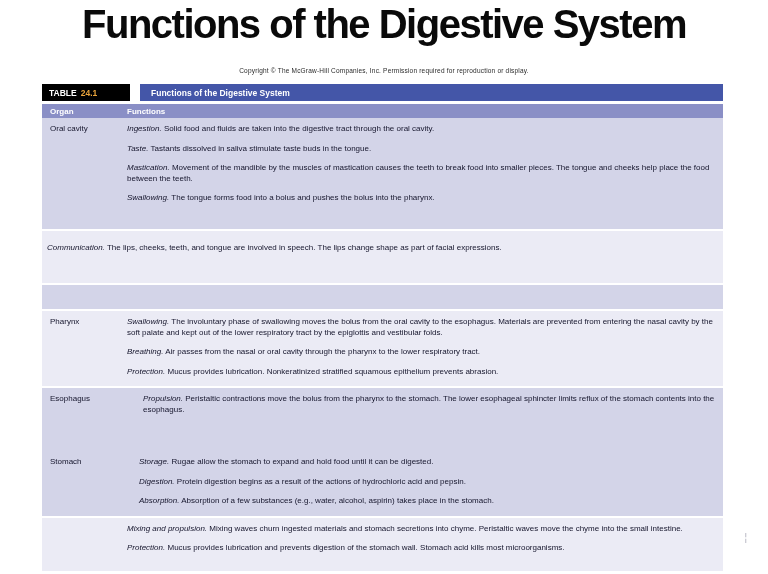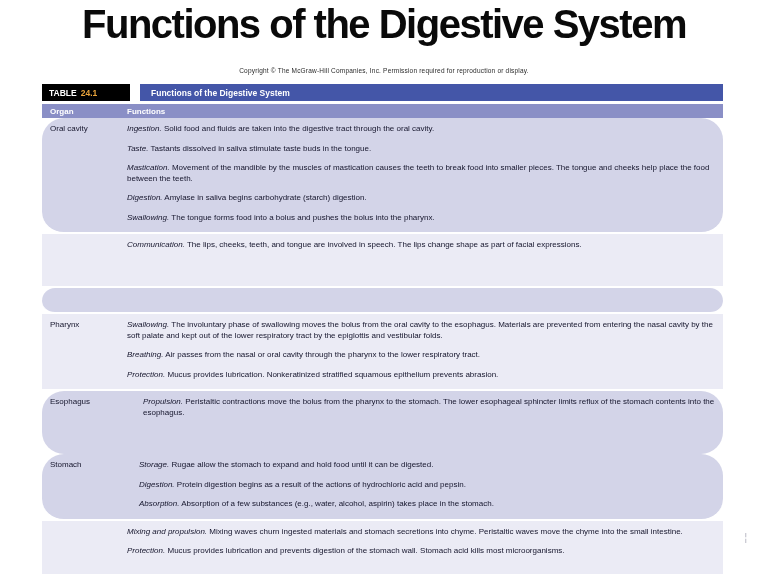--- a/index.html
+++ b/index.html
@@ -54,26 +54,26 @@
   }
   .col-organ  { width:80px; padding-left:8px; box-sizing:border-box; }
   .col-functions { flex:1; padding-left:5px; }
 
   .section {
     display:flex;
     border-bottom:2px solid #ffffff;
     box-sizing:border-box;
     overflow:hidden;
   }
-  .shade-medium { background:#d3d4e8;border-radius:22px; }
+  .shade-medium { background:#d3d4e8; }
   .shade-light  { background:#ebebf5; }
   .no-sep { border-bottom:none; }
 
   .sections .section:nth-child(1) { min-height:113px; }
-  .sections .section:nth-child(2) { min-height:54px; }
+  .sections .section:nth-child(2) { min-height:54px;flex-direction:column; }
   .sections .section:nth-child(3) { min-height:26px; }
   .sections .section:nth-child(4) { min-height:77px; }
   .sections .section:nth-child(5) { min-height:63px;gap:16px; }
   .sections .section:nth-child(6) { min-height:58px;gap:12px; }
   .sections .section:nth-child(7) { min-height:55px; }
 
   .organ-cell {
     width:80px; box-sizing:border-box;
     padding:6px 0 0 8px;
     line-height:10.5px;
@@ -115,21 +115,20 @@
     <div class="col-functions">Functions</div>
   </div>
 
   <div class="sections">
       <div class="section shade-medium">
         <div class="organ-cell">Oral cavity</div>
         <div class="functions-cell">
           <p class="item"><span class="lead">Ingestion.</span><span> Solid food and fluids are taken into the digestive tract through the oral cavity.</span></p>
           <p class="item"><span class="lead">Taste.</span><span> Tastants dissolved in saliva stimulate taste buds in the tongue.</span></p>
           <p class="item"><span class="lead">Mastication.</span><span> Movement of the mandible by the muscles of mastication causes the teeth to break food into smaller pieces. The tongue and cheeks help place the food between the teeth.</span></p>
-          <p class="item"><span class="lead">Digestion.</span><span> Amylase in saliva begins carbohydrate (starch) digestion.</span></p>
           <p class="item"><span class="lead">Swallowing.</span><span> The tongue forms food into a bolus and pushes the bolus into the pharynx.</span></p>
         </div>
       </div>
       <div class="section shade-light">
         <div class="organ-cell"></div>
         <div class="functions-cell">
           <p class="item"><span class="lead">Communication.</span><span> The lips, cheeks, teeth, and tongue are involved in speech. The lips change shape as part of facial expressions.</span></p>
         </div>
       </div>
       <div class="section shade-medium">

